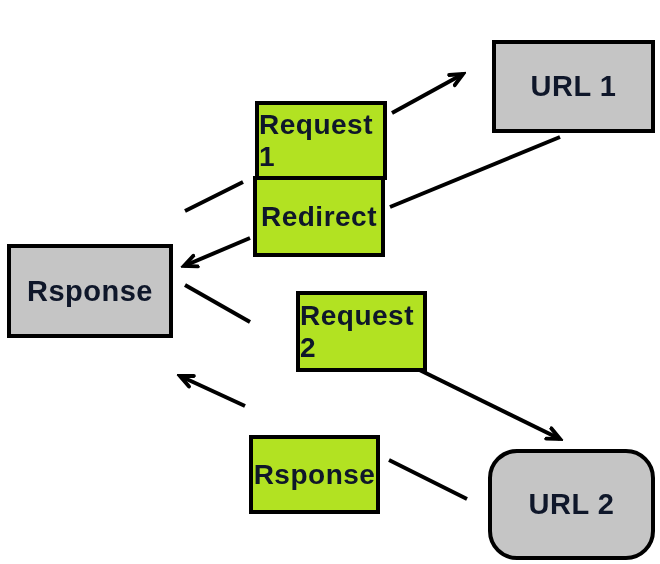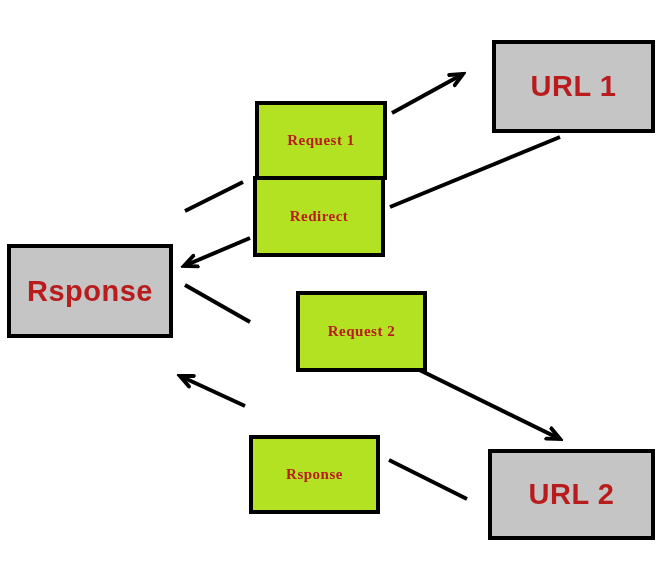--- a/index.html
+++ b/index.html
@@ -22,40 +22,39 @@
     z-index: 1;
   }
   .node {
     position: absolute;
     box-sizing: border-box;
     border: 4px solid #000000;
     display: flex;
     align-items: center;
     justify-content: center;
     font-weight: bold;
-    color: #b91c1c;
+    color: #0f172a;
     z-index: 2;
     letter-spacing: 0.5px;
   }
   .node-gray {
     background: #c5c5c5;
     font-size: 29px;
   }
   .node-green {
     background: #b2e222;
-    font-size: 15px;
-    font-family: Liberation Serif, serif;
+    font-size: 28px;
   }
   #node-client   { left: 7px;   top: 244px; width: 166px; height: 94px; }
   #node-request1 { left: 255px; top: 101px; width: 132px; height: 79px; }
   #node-redirect { left: 253px; top: 176px; width: 132px; height: 81px; }
   #node-request2 { left: 256px; top: 291px; width: 131px; height: 81px; margin-left: 40px; }
   #node-rsponse  { left: 249px; top: 387px; width: 131px; height: 79px; margin-top: 48px; }
   #node-url1     { left: 492px; top: 40px;  width: 163px; height: 93px; }
-  #node-url2     { left: 488px; top: 449px; width: 167px; height: 91px; }
+  #node-url2     { left: 488px; top: 449px; width: 167px; height: 111px; border-radius: 29px; }
   .flow-line {
     stroke: #000000;
     stroke-width: 4;
     fill: none;
   }
 </style>
 </head>
 <body>
 
 <div id="canvas">

